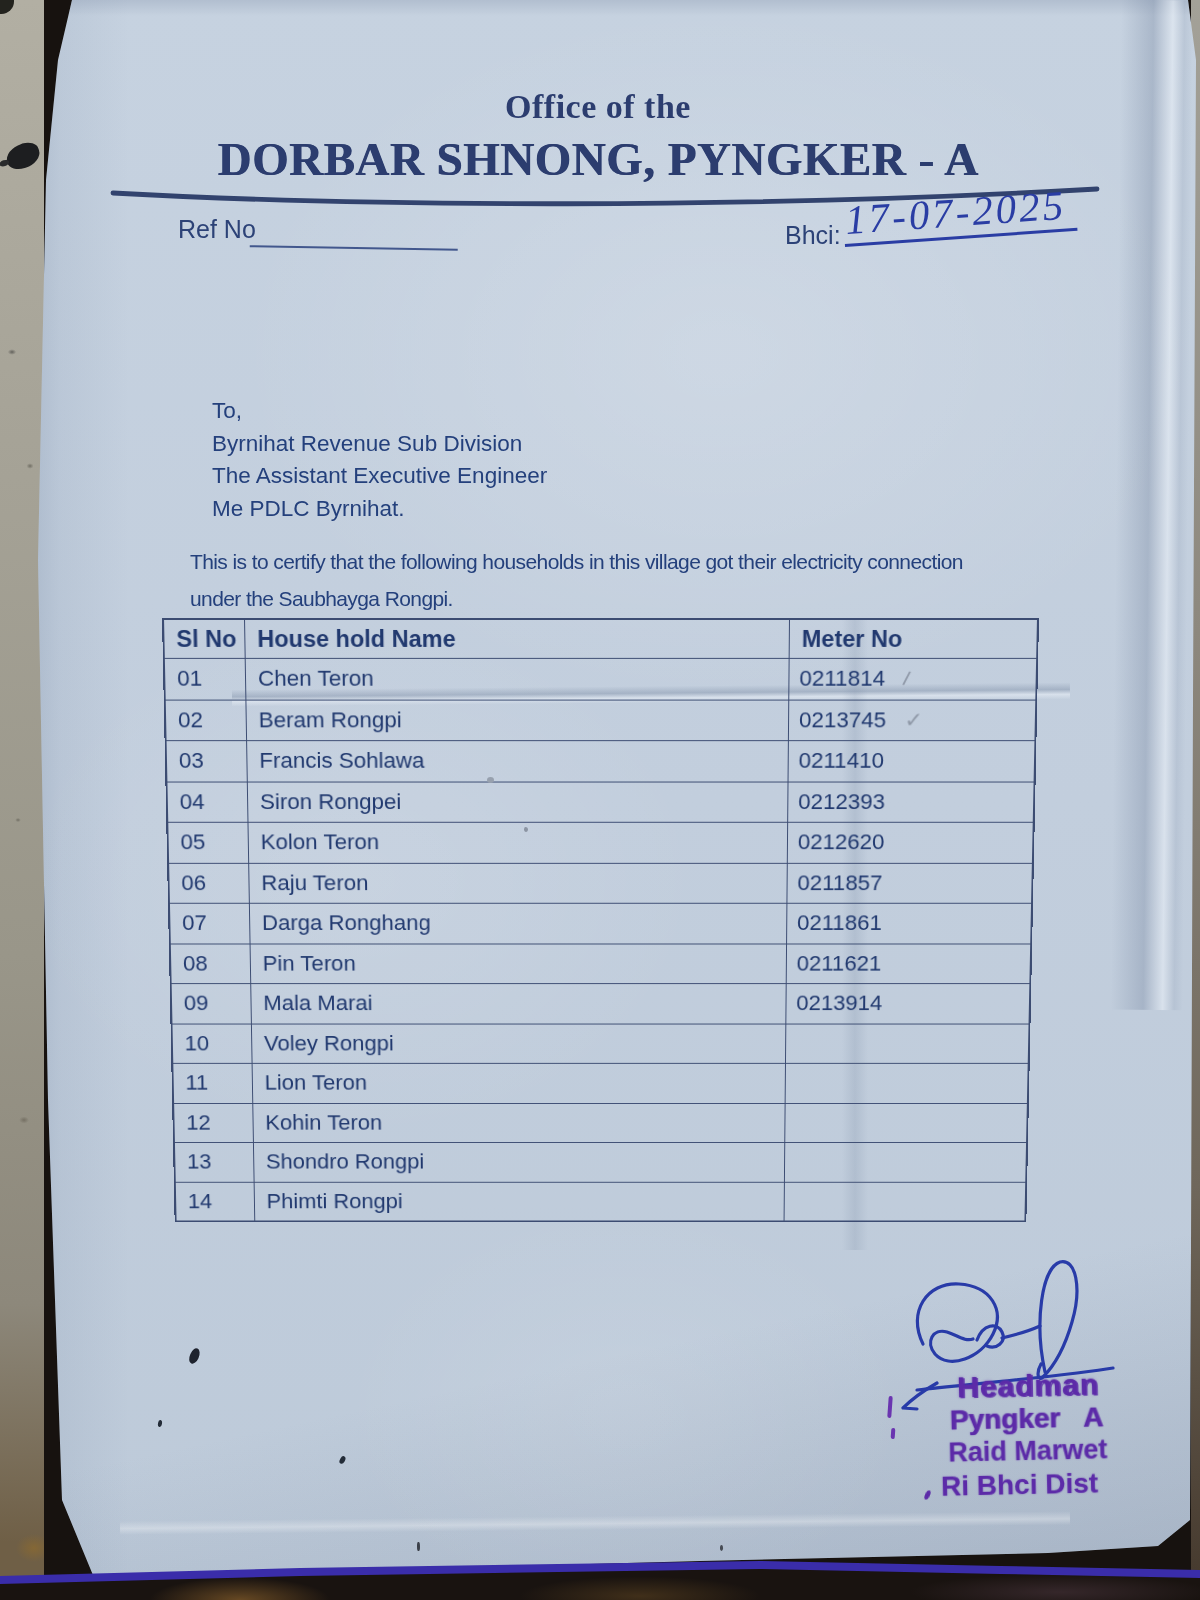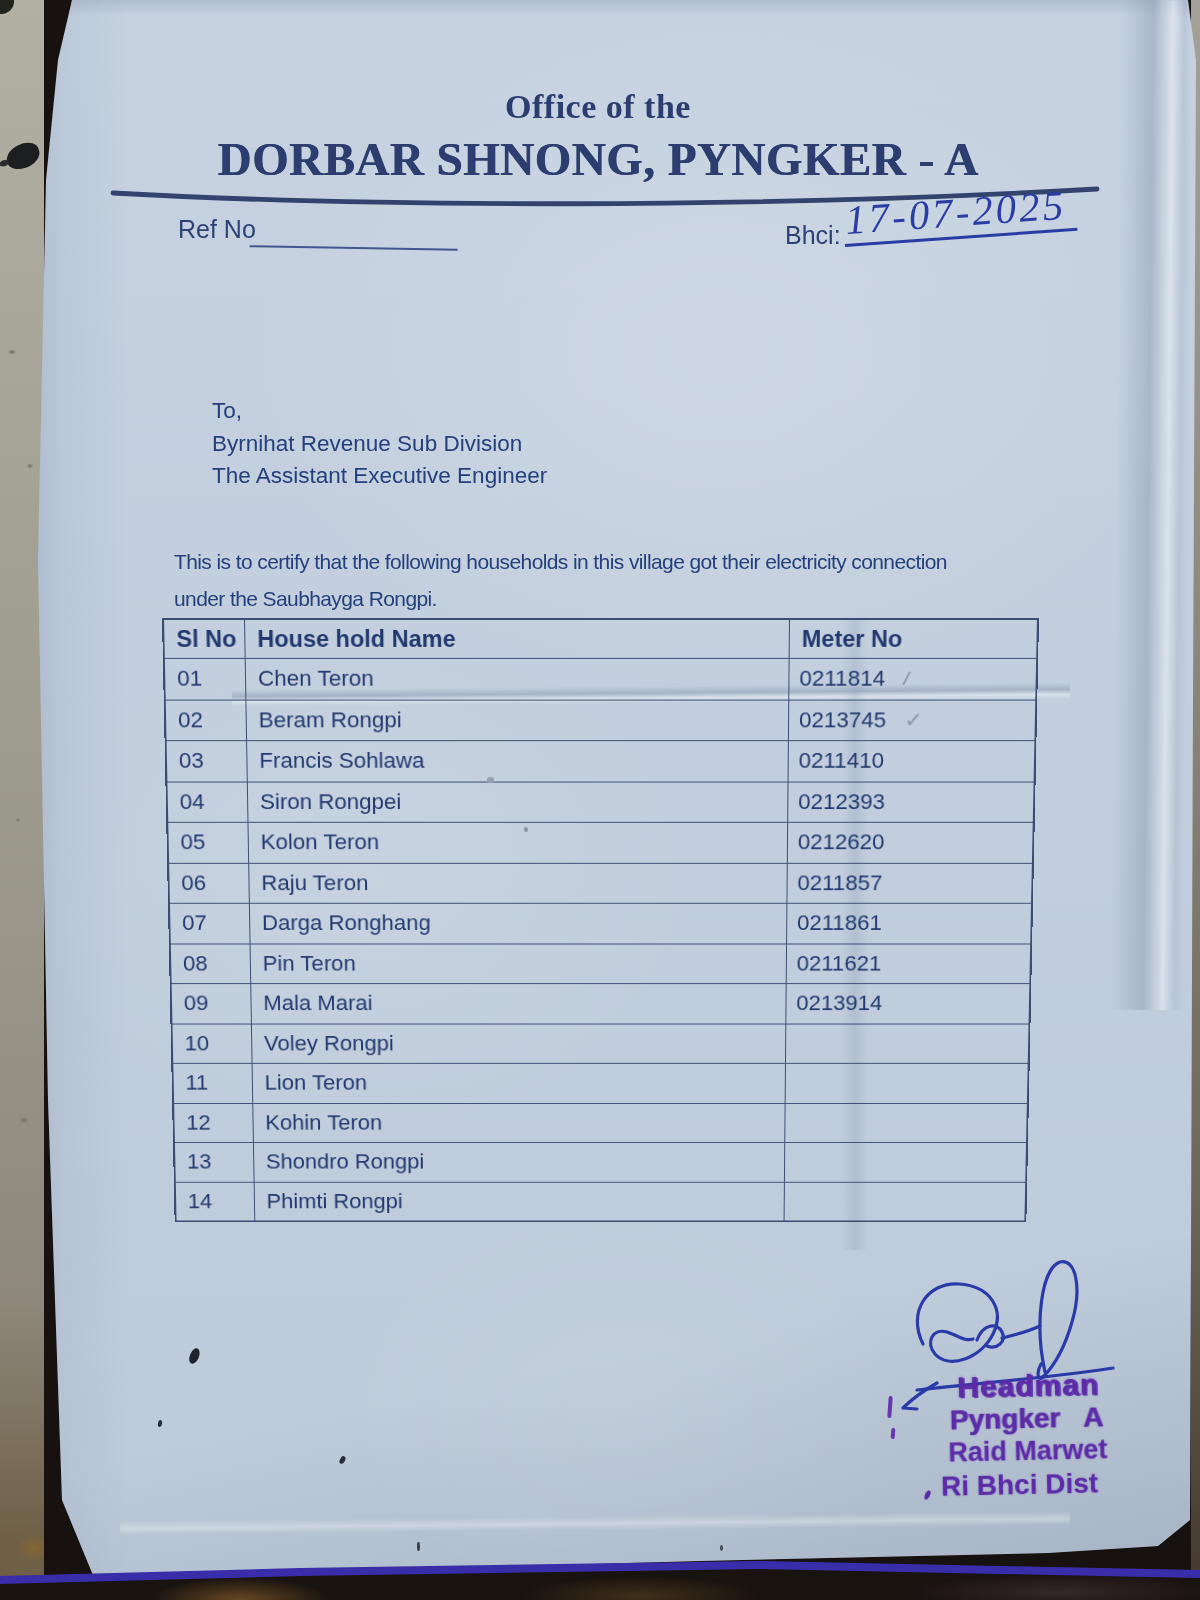--- a/index.html
+++ b/index.html
@@ -76,21 +76,21 @@
 
   .ref-label{position:absolute;left:178px;top:215px;font-size:25px;color:#2c4277;}
   .ref-line{position:absolute;left:250px;top:218px;width:208px;height:29px;
     border-bottom:2.5px solid #42578d;transform:rotate(1deg);}
   .date-label{position:absolute;left:785px;top:221px;font-size:25px;color:#2c4277;}
   .date-value{position:absolute;left:843px;top:188px;font-size:41px;color:#2a3da4;
     font-family:"Liberation Serif", serif;font-style:italic;letter-spacing:3px;
     transform:rotate(-4deg);border-bottom:3px solid #2a3da4;padding:0 10px 0 2px;white-space:nowrap;}
 
   .address{position:absolute;left:176px;top:395px;font-size:22.5px;line-height:32.6px;color:#24407c;margin-left:36px;}
-  .body-text{position:absolute;left:174px;top:543px;font-size:21px;letter-spacing:-.6px;
+  .body-text{position:absolute;left:190px;top:543px;font-size:21px;letter-spacing:-.6px;
     line-height:37px;color:#24407c;white-space:nowrap;}
 
   
   .tbl{
     position:absolute;left:162px;top:618px;width:873px;z-index:2;
     display:grid;grid-template-columns:81px 545px 247px;
     border:2px solid #3c4c72;
     transform:perspective(950px) rotateX(-2.6deg);transform-origin:50% 0;
     color:#21396f;
   }
@@ -155,20 +155,21 @@
 
   <div class="ref-label">Ref No</div>
   <div class="ref-line"></div>
   <div class="date-label">Bhci:</div>
   <div class="date-value">17-07-2025</div>
 
   <div class="address">
     <div>To,</div>
     <div>Byrnihat Revenue Sub Division</div>
     <div>The Assistant Executive Engineer</div>
+    <div>Me PDLC Byrnihat.</div>
   </div>
 
   <div class="body-text">
     <div>This is to certify that the following households in this village got their electricity connection</div>
     <div>under the Saubhayga Rongpi.</div>
   </div>
 
   <div class="tbl">
     <div class="cell hdr">Sl No</div>
     <div class="cell hdr">House hold Name</div>

